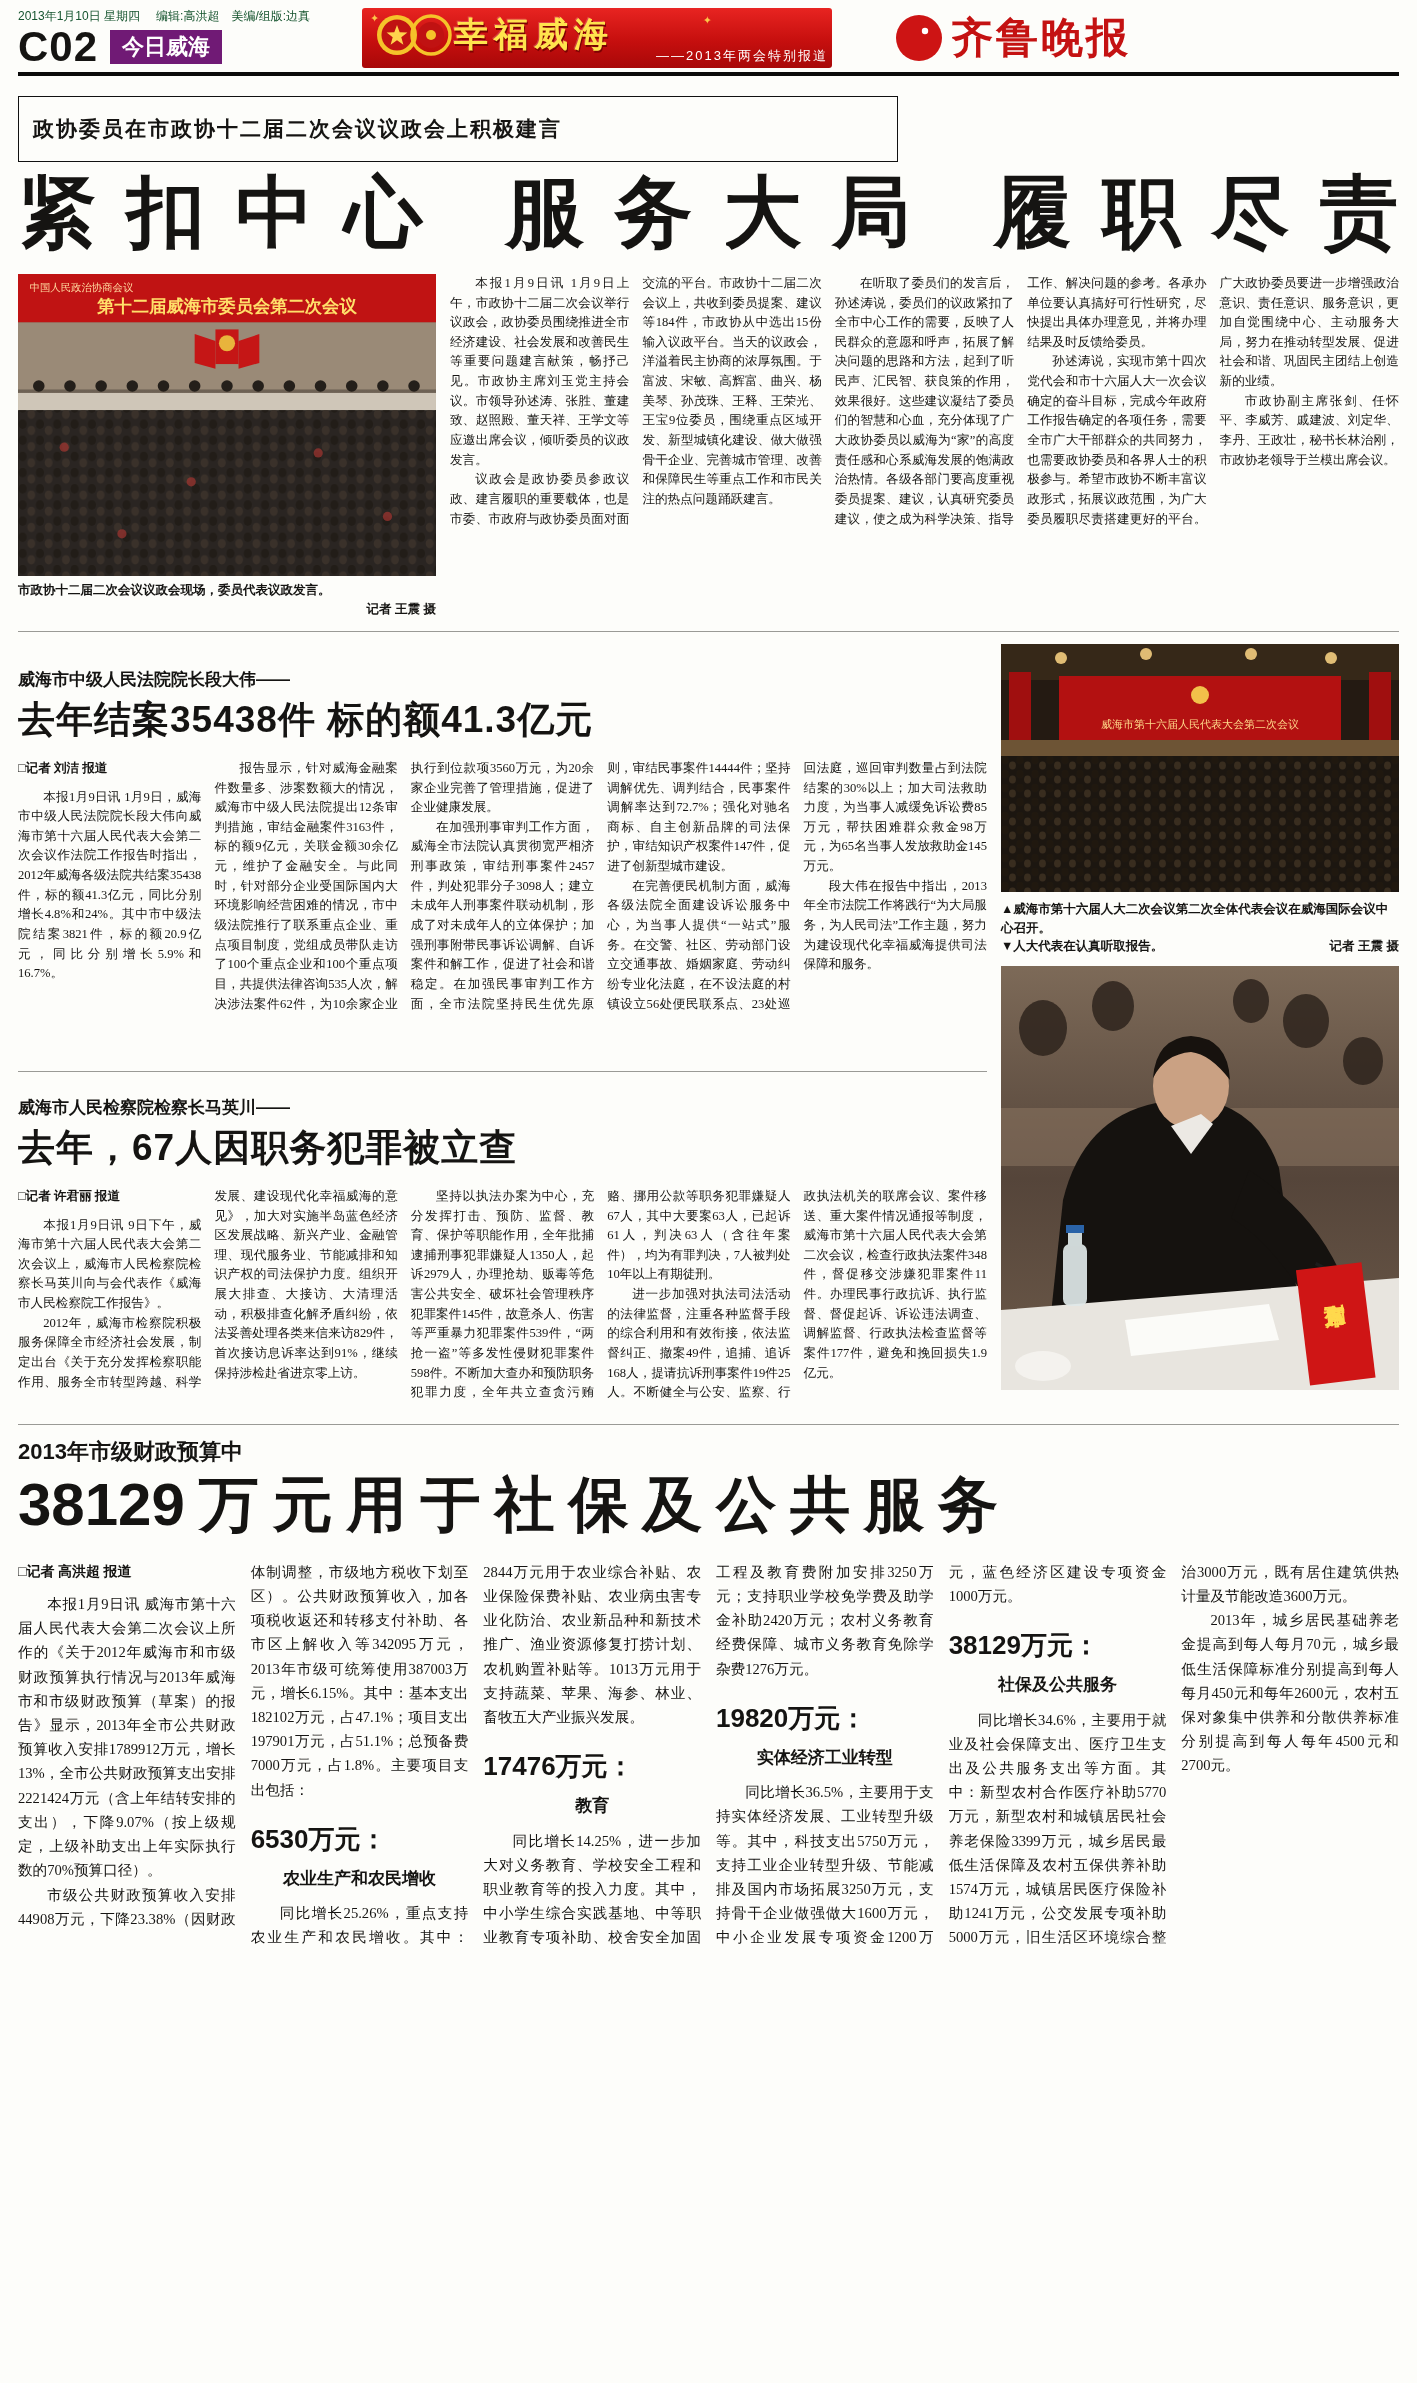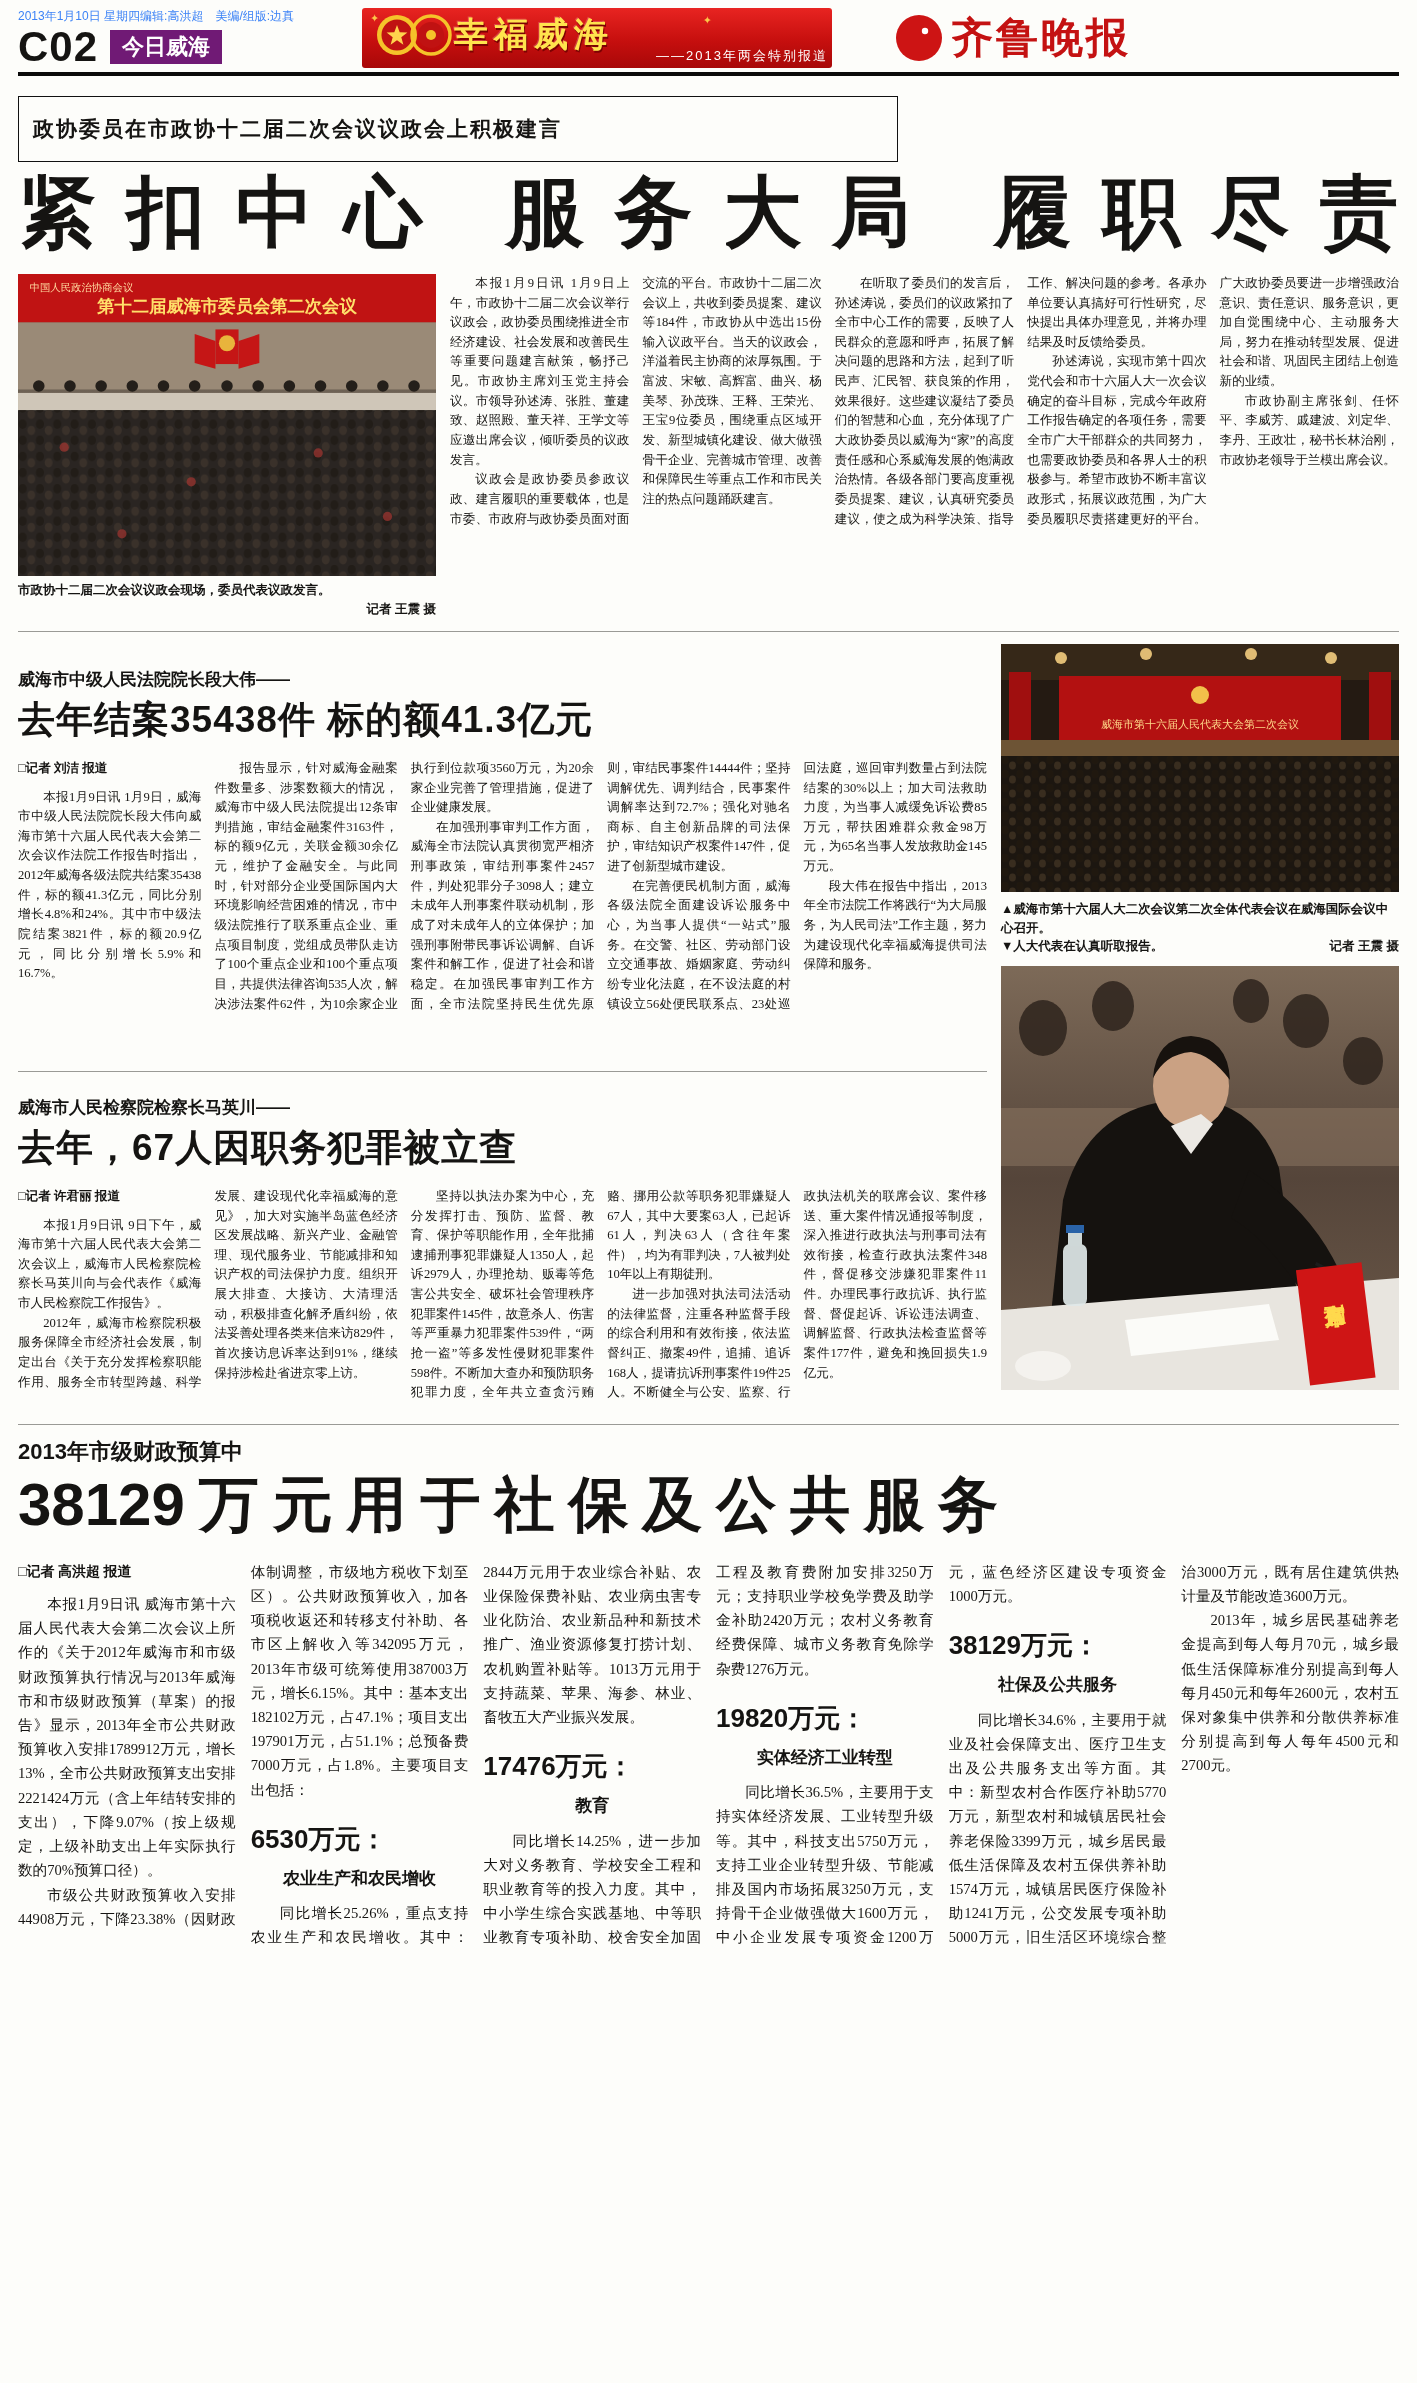--- a/index.html
+++ b/index.html
@@ -5,21 +5,21 @@
   * { margin:0; padding:0; box-sizing:border-box; }
   html,body { background:#e9e7e2; }
   .page {
     width:1417px; height:2383px; margin:0 auto; background:#fdfdfa;
     color:#151412; font-family:"Liberation Serif","DejaVu Serif",serif;
     padding:8px 18px 0; overflow:hidden; position:relative;
   }
   
   .masthead { display:flex; align-items:stretch; gap:14px; }
   .mast-left { width:330px; flex:none; }
-  .dateline-row { font-family:"Liberation Sans","DejaVu Sans",sans-serif; font-size:12px; color:#3b82f6; display:flex; white-space:nowrap; }
+  .dateline-row { font-family:"Liberation Sans","DejaVu Sans",sans-serif; font-size:12px; color:#14532d; display:flex; gap:16px; white-space:nowrap; }
   .page-id { display:flex; align-items:center; gap:12px; margin-top:1px; }
   .page-no { font-family:"Liberation Sans",sans-serif; font-weight:900; font-size:42px; line-height:1; letter-spacing:1px; }
   .section-box { background:#701a75; color:#fff; font-family:"Liberation Sans",sans-serif; font-weight:bold; font-size:22px; padding:4px 12px; line-height:1.2; }
   .banner { flex:1; max-width:470px; background:linear-gradient(180deg,#e82421 0%,#c60f0e 55%,#a80808 100%); position:relative; display:flex; align-items:center; gap:10px; padding:4px 14px 10px; border-radius:3px; }
   .banner-emblems { display:flex; align-items:center; }
   .banner-emblems svg { display:block; margin-right:-8px; }
   .banner-title { font-family:"Liberation Sans",sans-serif; font-weight:900; font-size:34px; letter-spacing:6px; color:#ffe34d; text-shadow:1px 2px 0 #7c0202, -1px -1px 0 #fff3; }
   .banner-subtitle { position:absolute; right:4px; bottom:3px; font-size:13px; color:#fff; font-family:"Liberation Sans",sans-serif; letter-spacing:2px; }
   .banner-star { position:absolute; color:#ffd94d; font-size:11px; opacity:.9; }
   .paper-logo { flex:none; width:285px; display:flex; align-items:center; justify-content:flex-end; gap:8px; }
@@ -193,21 +193,21 @@
       <div class="hairline"></div>
 
       <section>
         <div class="kicker-sm">威海市人民检察院检察长马英川——</div>
         <h2 class="sec-headline">去年，67人因职务犯罪被立查</h2>
         <div class="proc-cols cols">
             <p class="blk-byline">□记者 许君丽 报道</p>
             <p class="blk-p">本报1月9日讯 9日下午，威海市第十六届人民代表大会第二次会议上，威海市人民检察院检察长马英川向与会代表作《威海市人民检察院工作报告》。</p>
             <p class="blk-p">2012年，威海市检察院积极服务保障全市经济社会发展，制定出台《关于充分发挥检察职能作用、服务全市转型跨越、科学发展、建设现代化幸福威海的意见》，加大对实施半岛蓝色经济区发展战略、新兴产业、金融管理、现代服务业、节能减排和知识产权的司法保护力度。组织开展大排查、大接访、大清理活动，积极排查化解矛盾纠纷，依法妥善处理各类来信来访829件，首次接访息诉率达到91%，继续保持涉检赴省进京零上访。</p>
             <p class="blk-p">坚持以执法办案为中心，充分发挥打击、预防、监督、教育、保护等职能作用，全年批捕逮捕刑事犯罪嫌疑人1350人，起诉2979人，办理抢劫、贩毒等危害公共安全、破坏社会管理秩序犯罪案件145件，故意杀人、伤害等严重暴力犯罪案件539件，“两抢一盗”等多发性侵财犯罪案件598件。不断加大查办和预防职务犯罪力度，全年共立查贪污贿赂、挪用公款等职务犯罪嫌疑人67人，其中大要案63人，已起诉61人，判决63人（含往年案件），均为有罪判决，7人被判处10年以上有期徒刑。</p>
-            <p class="blk-p">进一步加强对执法司法活动的法律监督，注重各种监督手段的综合利用和有效衔接，依法监督纠正、撤案49件，追捕、追诉168人，提请抗诉刑事案件19件25人。不断健全与公安、监察、行政执法机关的联席会议、案件移送、重大案件情况通报等制度，深入推进行政执法与刑事司法有效衔接，检查行政执法案件348件，督促移交涉嫌犯罪案件11件。办理民事行政抗诉、执行监督、督促起诉、诉讼违法调查、调解监督、行政执法检查监督等案件177件，避免和挽回损失1.9亿元。</p>
+            <p class="blk-p">进一步加强对执法司法活动的法律监督，注重各种监督手段的综合利用和有效衔接，依法监督纠正、撤案49件，追捕、追诉168人，提请抗诉刑事案件19件25人。不断健全与公安、监察、行政执法机关的联席会议、案件移送、重大案件情况通报等制度，威海市第十六届人民代表大会第二次会议，检查行政执法案件348件，督促移交涉嫌犯罪案件11件。办理民事行政抗诉、执行监督、督促起诉、诉讼违法调查、调解监督、行政执法检查监督等案件177件，避免和挽回损失1.9亿元。</p>
           </div>
       </section>
     </div>
 
     <aside class="mid-right">
       <div class="aside-photo">
         <svg viewBox="0 0 398 248">
           <defs>
             <pattern id="cr2" width="15" height="14" patternUnits="userSpaceOnUse">
               <ellipse cx="4" cy="4" rx="3.6" ry="4.2" fill="#20180f"></ellipse>

